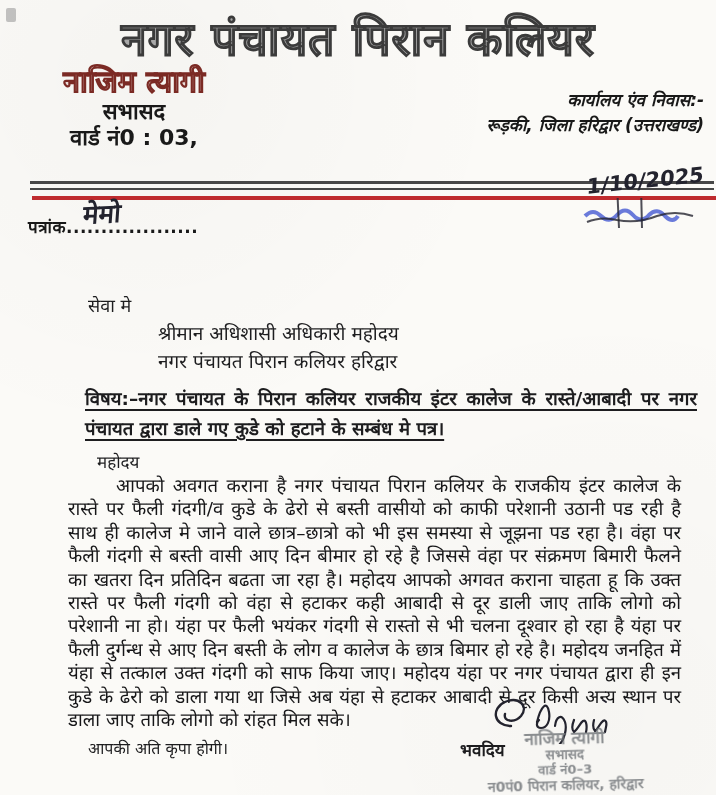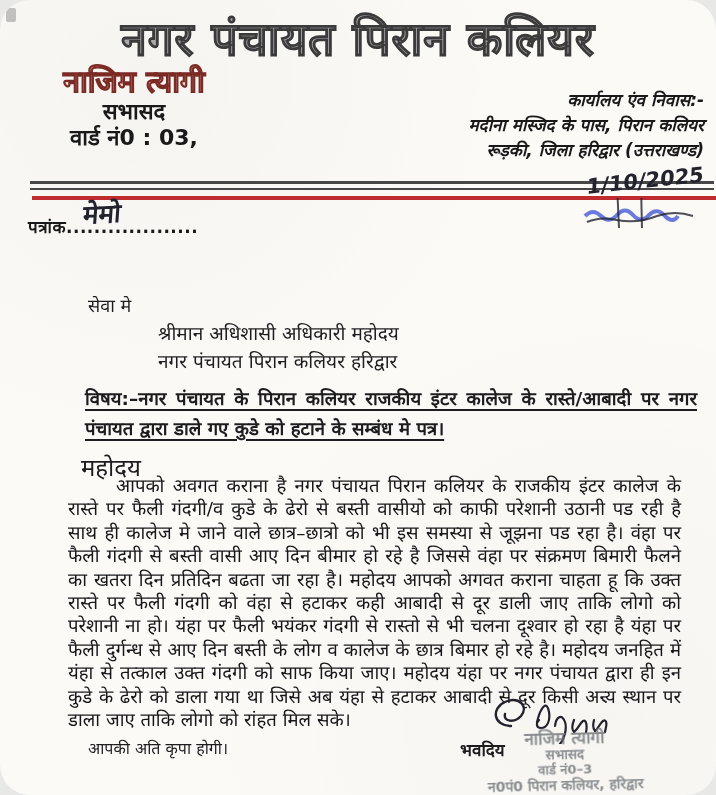--- a/index.html
+++ b/index.html
@@ -7,21 +7,20 @@
     position:relative;
     width:716px;height:795px;
     margin:0 auto;
     background:
       radial-gradient(circle at 20% 10%, rgba(0,0,0,0.025), transparent 40%),
       radial-gradient(circle at 85% 90%, rgba(0,0,0,0.02), transparent 45%),
       #fbfaf7;
     overflow:hidden;
     font-family:"DejaVu Sans","Liberation Sans",sans-serif;
     color:#1d1d1f;
-    border-radius:30px;
   }
   .abs{position:absolute;}
 
   
   .org-title{
     top:6px;left:0;width:716px;
     text-align:center;
     font-size:46px;font-weight:700;letter-spacing:1px;
     color:#a9a9a9;
     -webkit-text-stroke:1.4px #3b3b3b;
@@ -61,21 +60,21 @@
   .recipient-1{left:158px;top:320px;font-size:19px;font-weight:500;}
   .recipient-2{left:158px;top:348px;font-size:19px;font-weight:500;}
   .subject{
     left:85px;top:384px;width:612px;
     font-size:18.5px;font-weight:700;line-height:30px;
     text-align:justify;
     text-decoration:underline;
     text-underline-offset:4px;
     text-decoration-thickness:1.5px;
   }
-  .body-salutation{left:81px;top:450px;font-size:24px;font-weight:500;}
+  .body-salutation{left:97px;top:450px;font-size:17px;font-weight:500;}
   .body-par{
     left:68px;top:474px;width:613px;
     font-size:18.5px;line-height:23.4px;font-weight:500;
     text-align:justify;text-indent:48px;
     color:#161618;
   }
   .courtesy{left:88px;top:737px;font-size:16px;font-weight:500;}
 
   
   .sig-svg{left:485px;top:692px;}
@@ -102,21 +101,20 @@
   <div class="abs org-title">नगर पंचायत पिरान कलियर</div>
 
   <div class="abs official-block">
     <div class="official-name">नाजिम त्यागी</div>
     <div class="official-sub">सभासद</div>
     <div class="official-sub">वार्ड नं0 : 03,</div>
   </div>
 
   <div class="abs office-block">
     <div>कार्यालय एंव निवास:-</div>
-    <div>मदीना मस्जिद के पास, पिरान कलियर</div>
     <div>रूड़की, जिला हरिद्वार (उत्तराखण्ड)</div>
   </div>
 
   <div class="abs dbl-rule"></div>
   <div class="abs red-rule"></div>
 
   <div class="abs ref-label letter-no">पत्रांक...................</div>
   <div class="abs handwriting memo-hw">मेमो</div>
 
   <div class="abs handwriting date-hw">1/10/2025</div>

